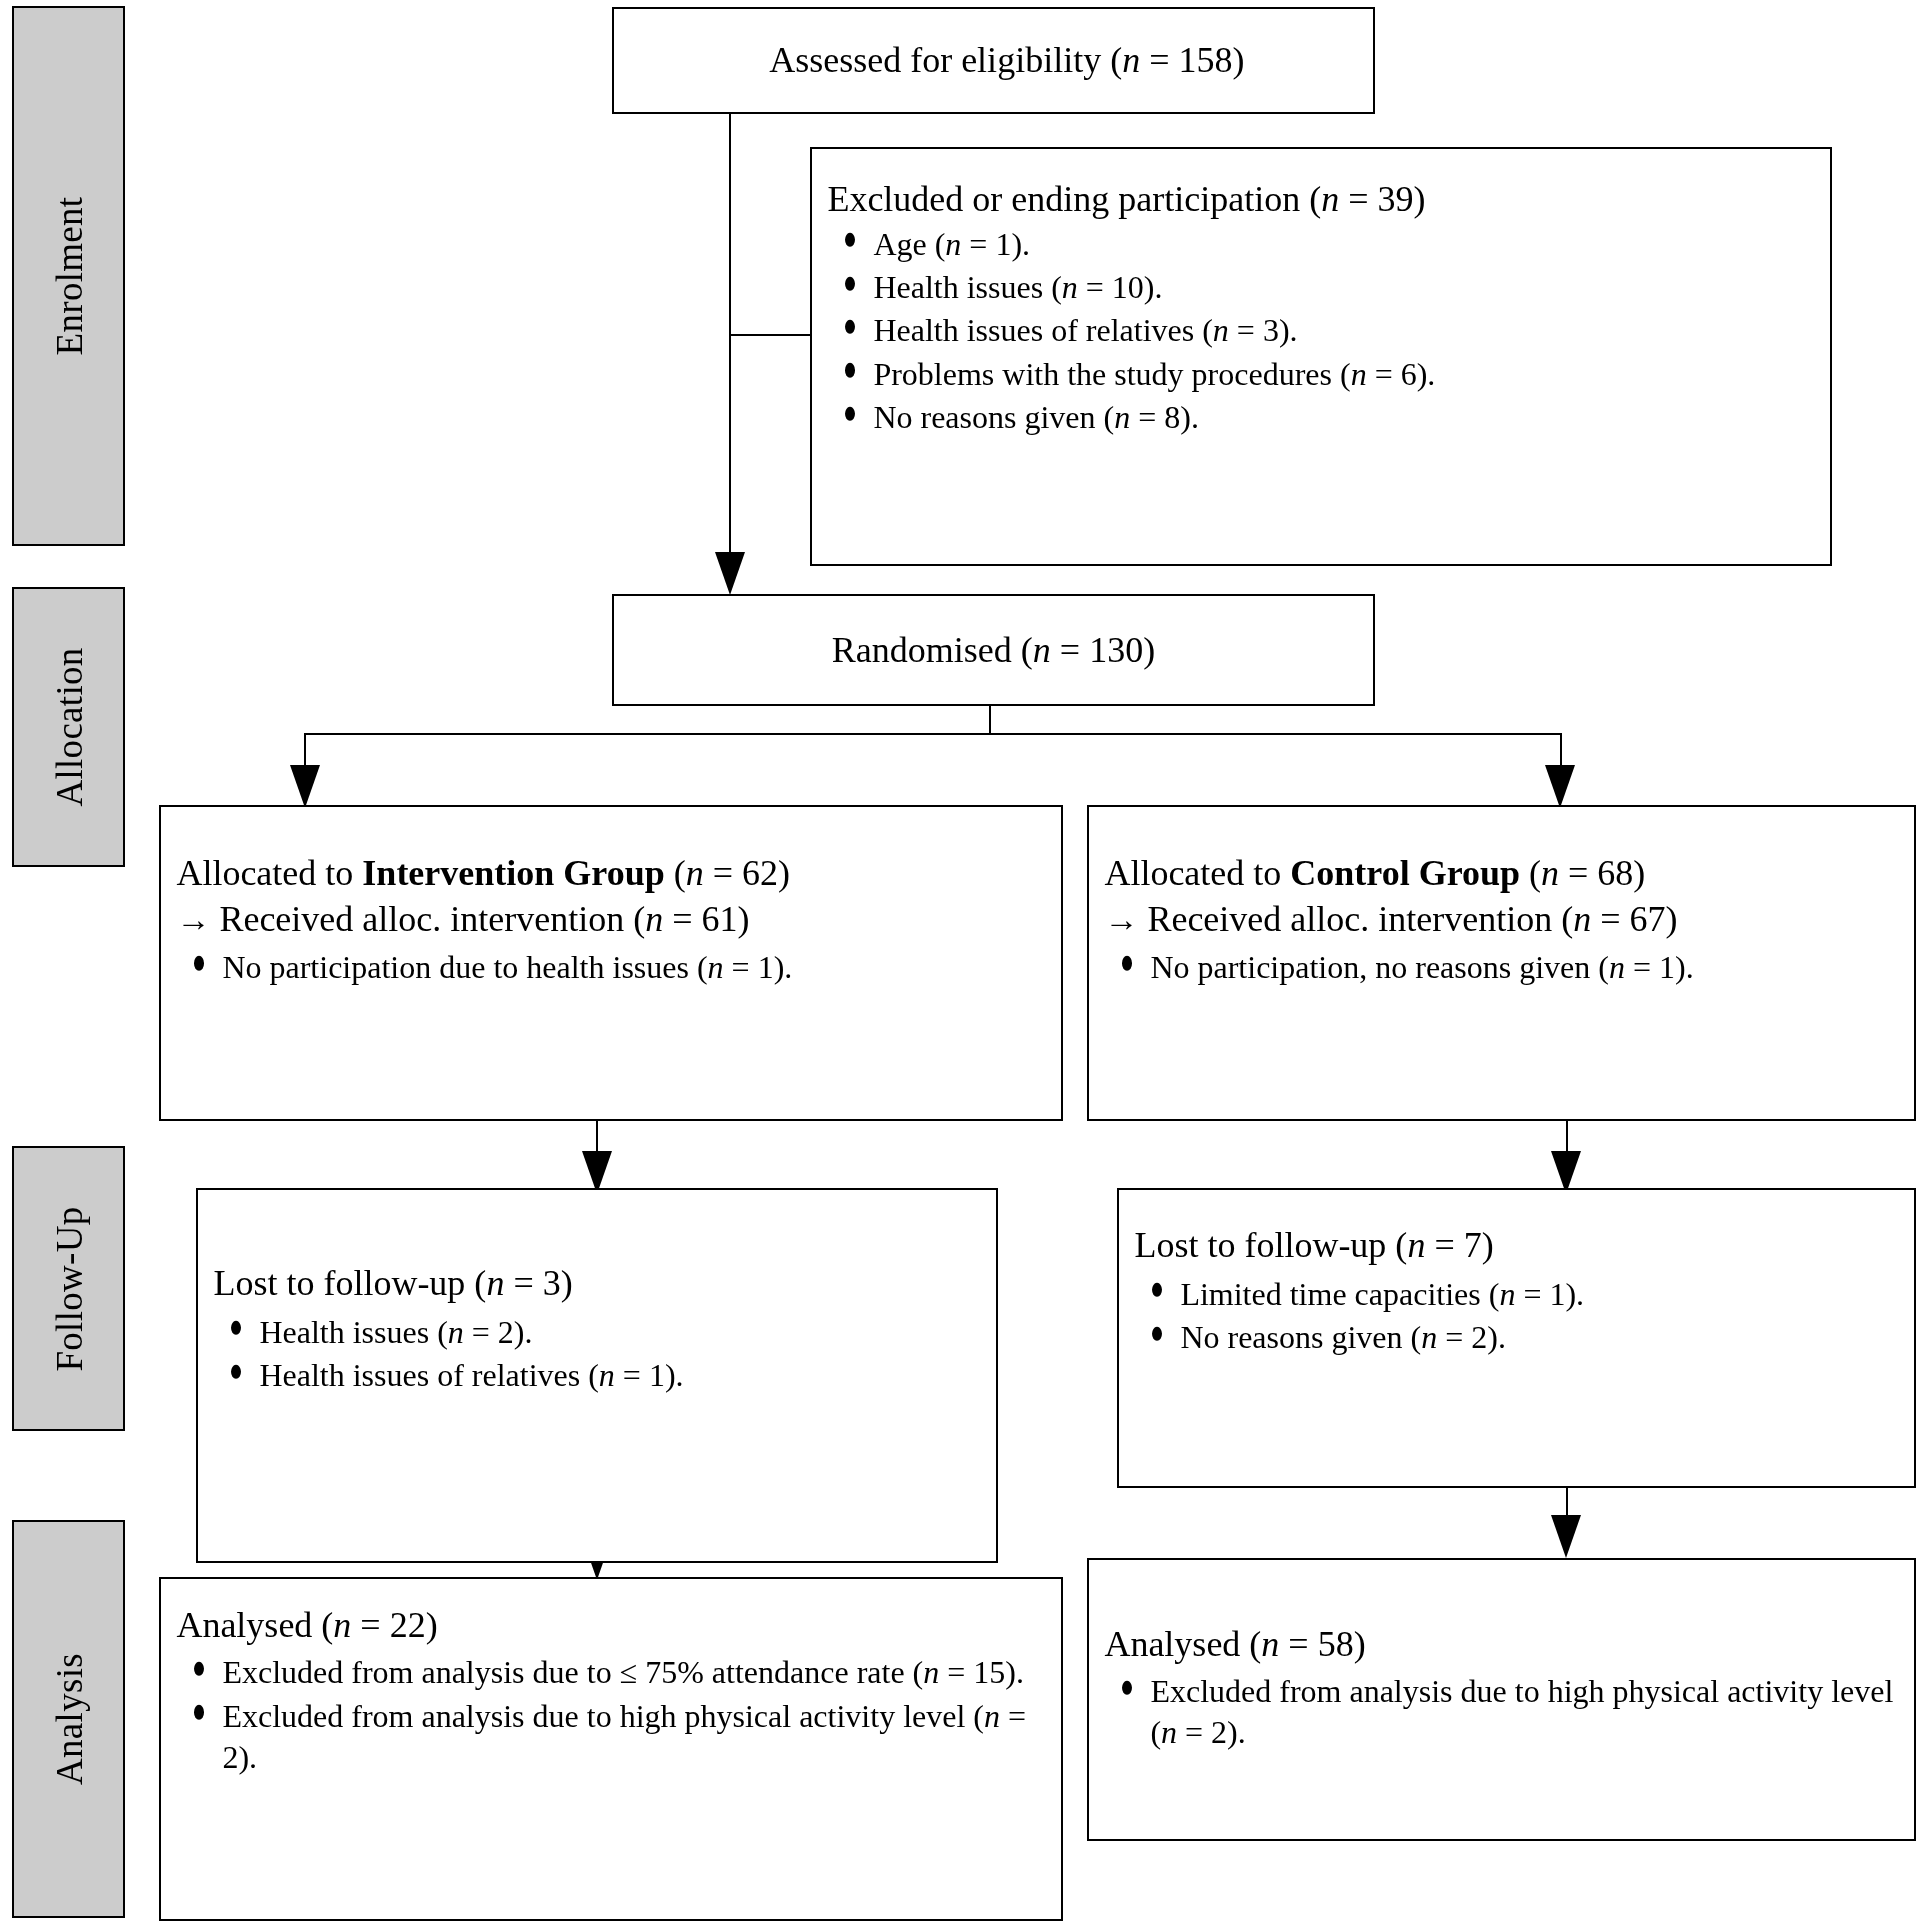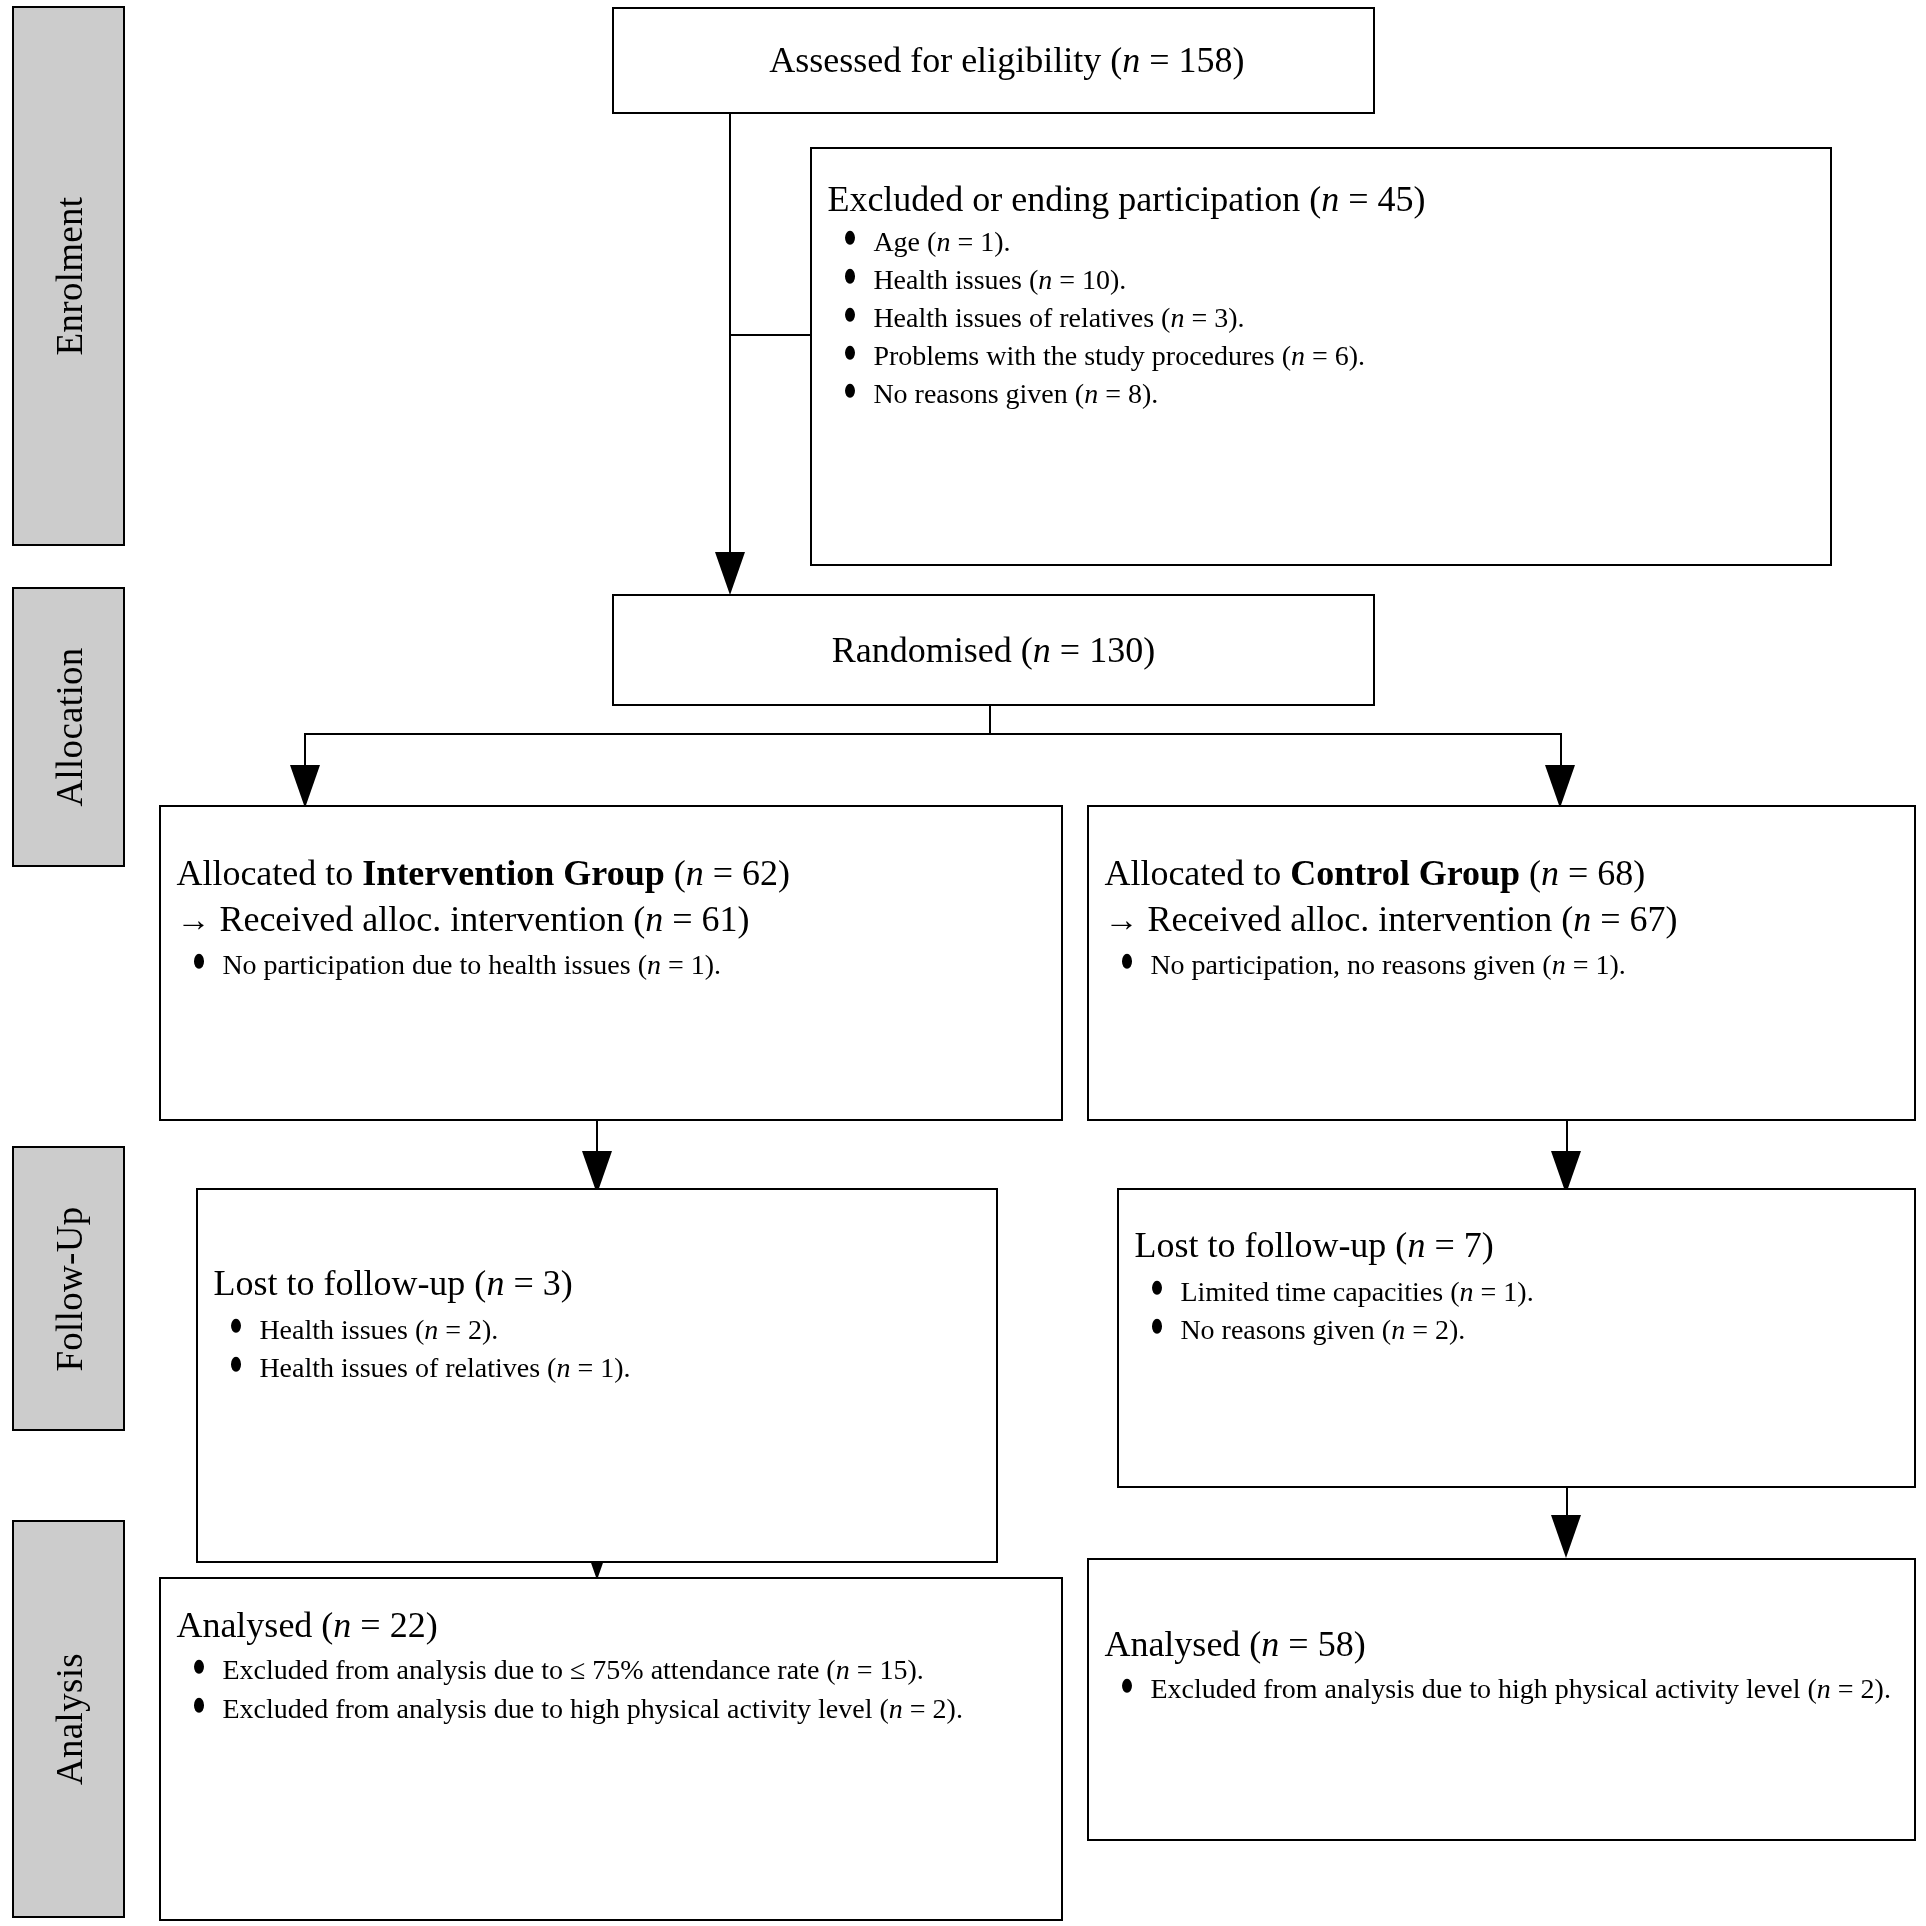--- a/index.html
+++ b/index.html
@@ -16,21 +16,21 @@
   .node{position:absolute;background:#fff;border:2.4px solid #000;box-sizing:border-box;}
   .node .body{padding:0 15.4px;}
 
   .head{font-size:36px;line-height:1.18;white-space:nowrap;}
   .head.center{text-align:center;}
   .line{font-size:36px;line-height:1.2;}
   em.n{font-style:italic;}
   b.g{font-weight:bold;}
 
   ul.bullets{list-style:none;margin:3.6px 0 0 0;padding:0;}
-  ul.bullets li{position:relative;padding-left:46px;font-size:28px;line-height:1.28;margin-bottom:2.4px;}
+  ul.bullets li{position:relative;padding-left:46px;font-size:32px;line-height:1.28;margin-bottom:2.4px;}
   ul.bullets li::before{content:"";position:absolute;left:18px;top:.52em;width:10px;height:14.3px;
         background:#000;border-radius:50%;transform:translateY(-50%);}
 
   .arrowline{position:absolute;background:#000;}
   .vline{width:2.4px;}
   .hline{height:2.4px;}
   .arrowhead{position:absolute;width:0;height:0;border-left:15.4px solid transparent;
         border-right:15.4px solid transparent;border-top:43px solid #000;}
   .rarrow{display:inline-block;font-size:34px;font-weight:bold;line-height:1;}
 </style>
@@ -80,21 +80,21 @@
   <div class="arrowhead" style="left:1551px;top:1515px;"></div>
 
   <div class="node" style="left:612px;top:7.1px;width:763px;height:107px;">
     <div class="body" style="display:flex;align-items:center;justify-content:center;height:100%;padding-left:42px;">
       <div class="head center"><span>Assessed for eligibility (</span><em class="n">n</em><span> = 158)</span></div>
     </div>
   </div>
 
   <div class="node" style="left:810px;top:147px;width:1022px;height:419px;">
     <div class="body" style="padding-top:28.5px;">
-      <div class="head"><span>Excluded or ending participation (</span><em class="n">n</em><span> = 45)</span></div>
+      <div class="head"><span>Excluded or ending participation (</span><em class="n">n</em><span> = 39)</span></div>
       <ul class="bullets">
         <li><span>Age (</span><em class="n">n</em><span> = 1).</span></li>
         <li><span>Health issues (</span><em class="n">n</em><span> = 10).</span></li>
         <li><span>Health issues of relatives (</span><em class="n">n</em><span> = 3).</span></li>
         <li><span>Problems with the study procedures (</span><em class="n">n</em><span> = 6).</span></li>
         <li><span>No reasons given (</span><em class="n">n</em><span> = 8).</span></li>
       </ul>
     </div>
   </div>
 

